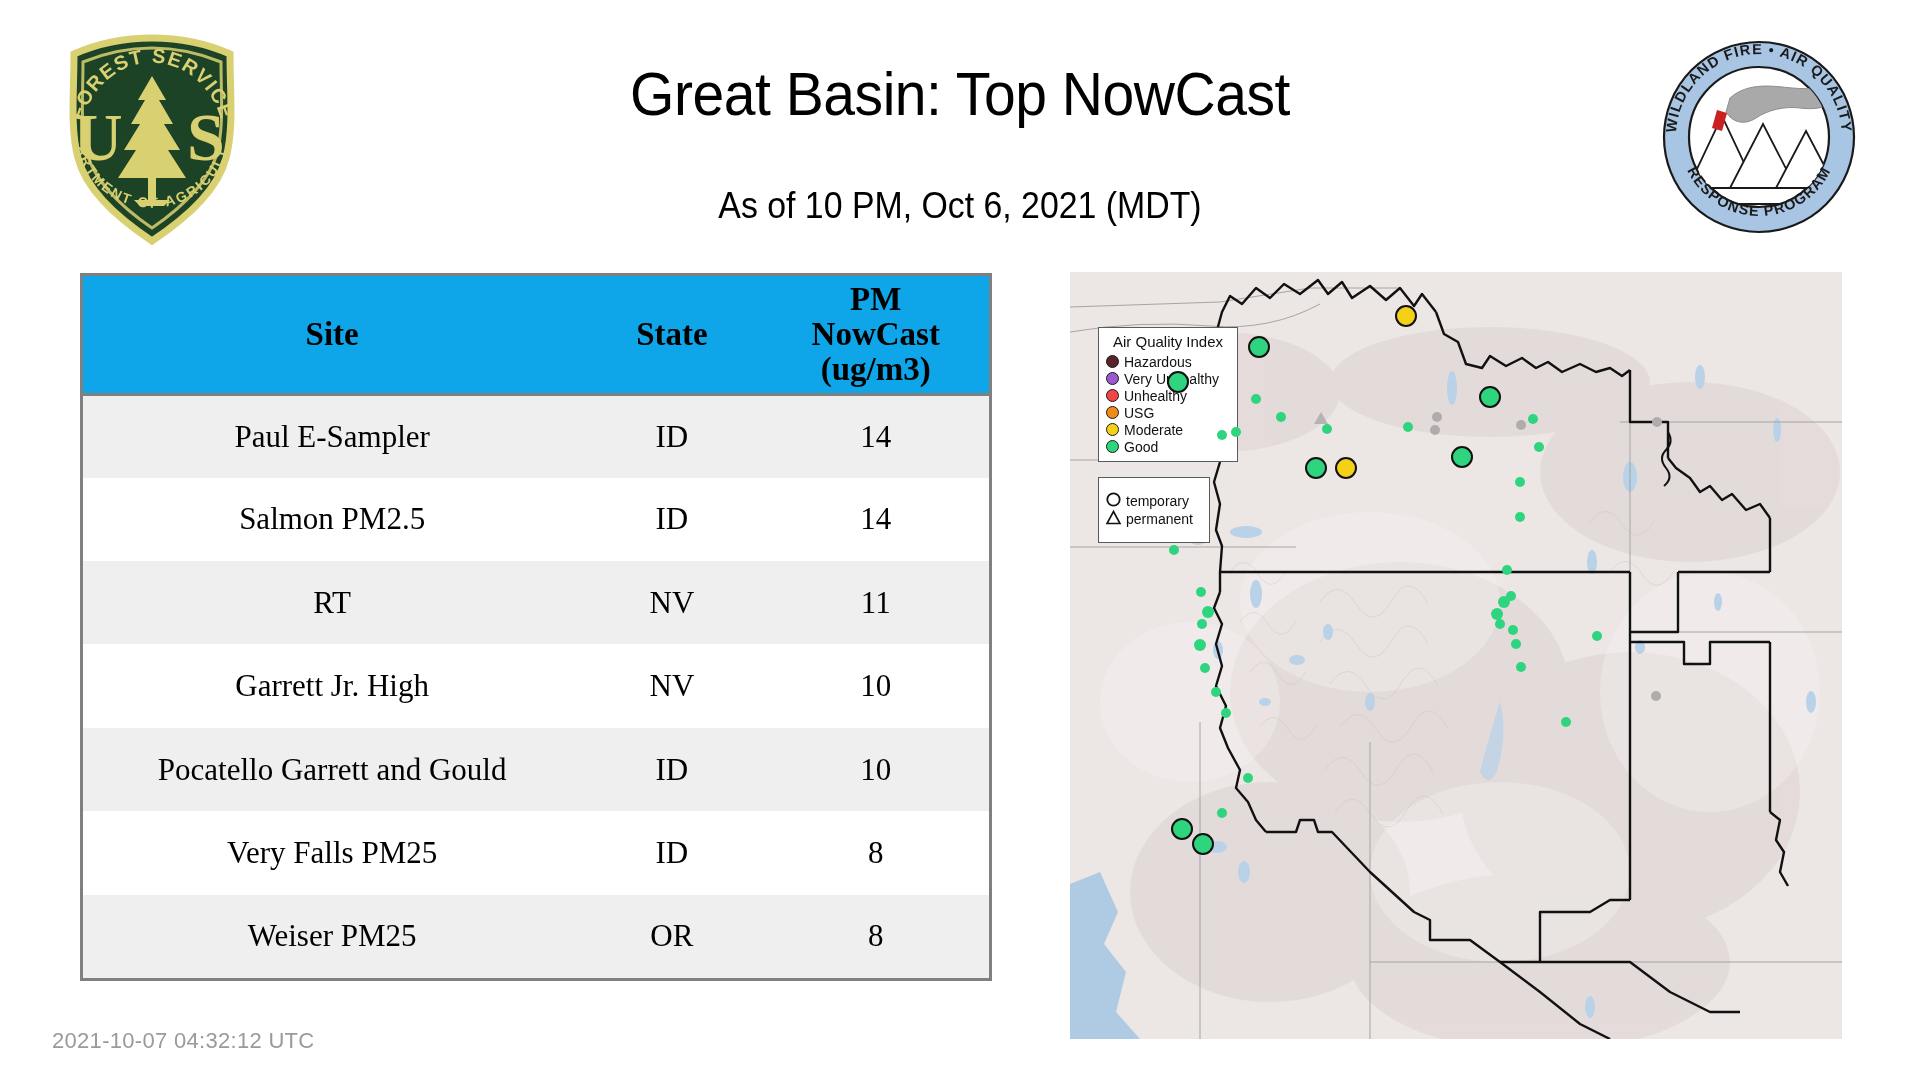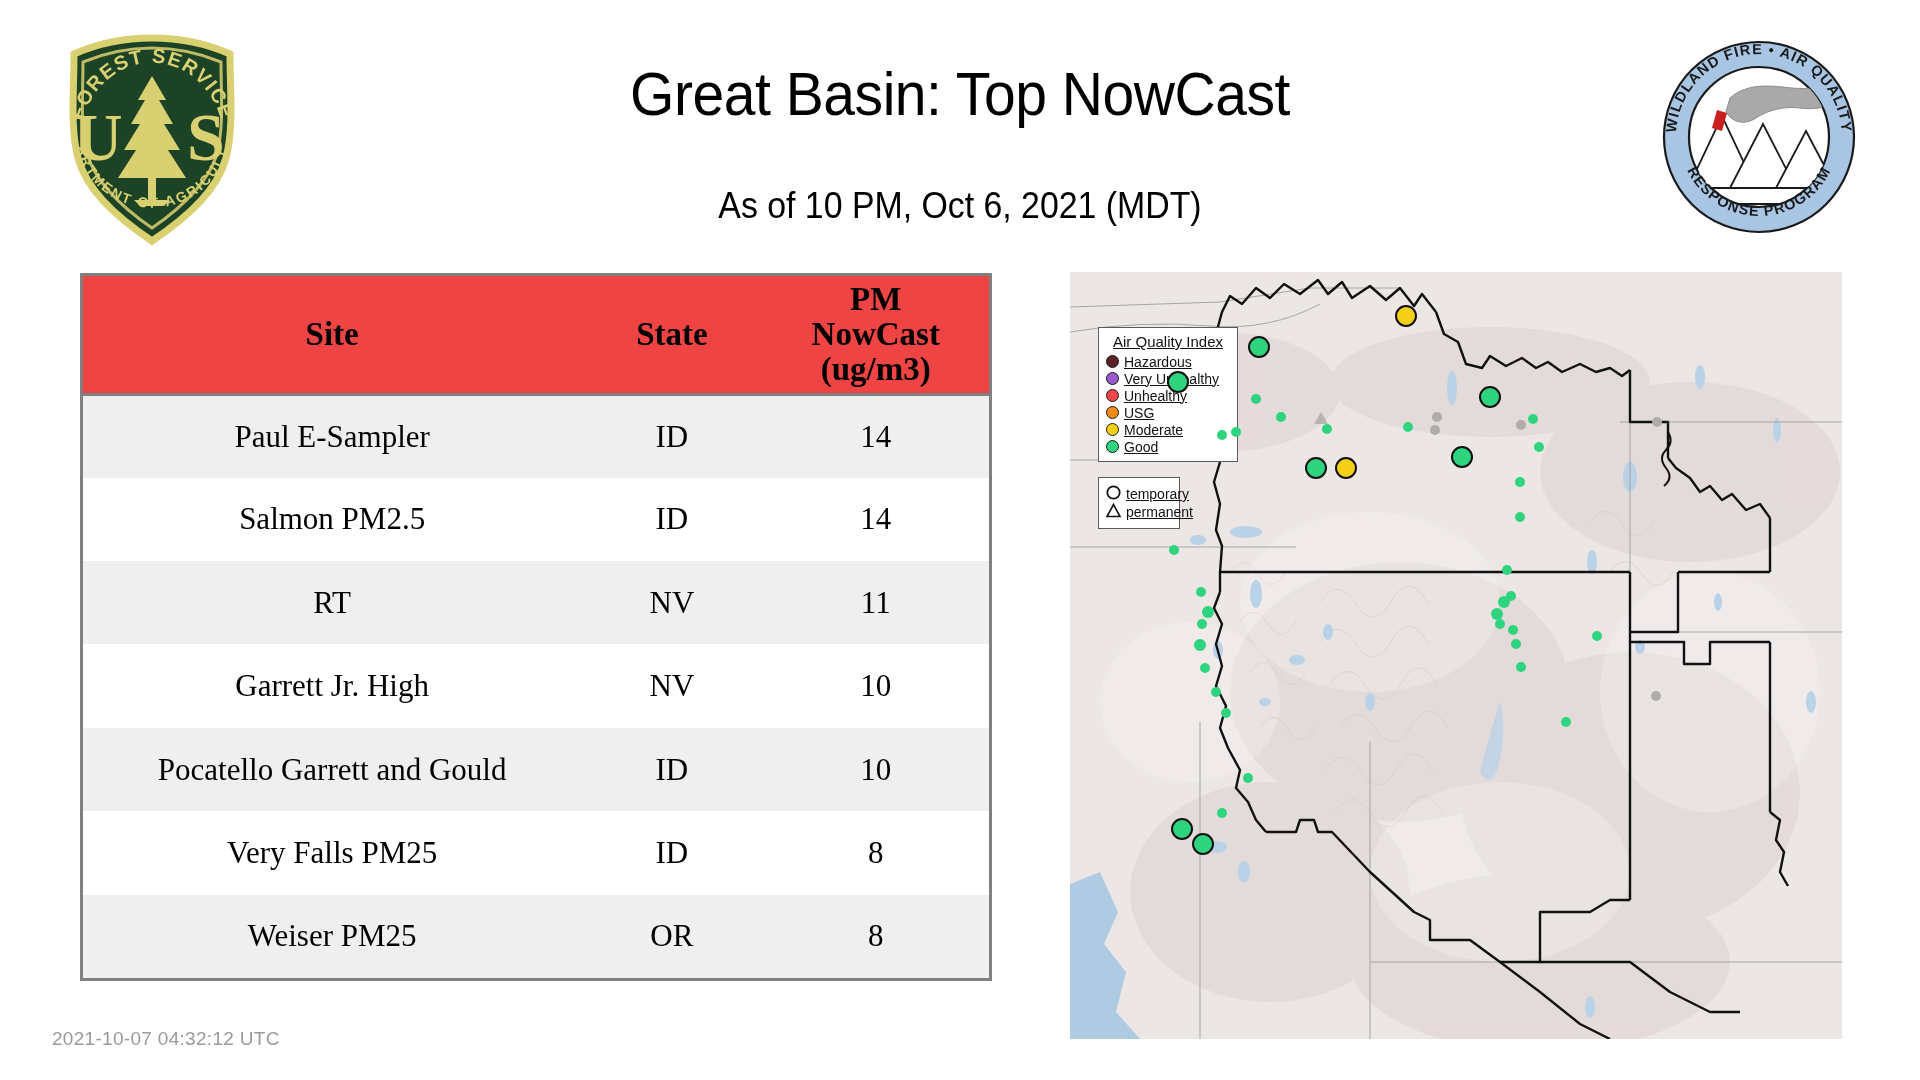--- a/index.html
+++ b/index.html
@@ -36,64 +36,64 @@
 
   
   #data-table-wrap {
     position: absolute; left: 80px; top: 273px; width: 912px; height: 708px;
     border: 3px solid #808080;
     background: #fff;
   }
   table#data-table { width: 100%; height: 100%; border-collapse: collapse;
     font-family: "Liberation Serif", serif; }
   table#data-table thead th {
-    background: #ef4444;
+    background: #0ea5e9;
     border-bottom: 3px solid #808080;
     font-weight: bold; font-size: 33px; color: #000;
     padding: 6px 4px; height: 118px; vertical-align: middle;
     line-height: 1.06;
   }
   table#data-table thead th.col-site  { width: 55%; }
   table#data-table thead th.col-state { width: 20%; }
   table#data-table thead th.col-pm    { width: 25%; }
   table#data-table tbody td {
     text-align: center; font-size: 31px; color: #000;
     height: 58px; padding: 2px 4px; border: none; margin-left: 20px;
   }
   table#data-table tbody tr:nth-child(odd)  { background: #efefef; }
   table#data-table tbody tr:nth-child(even) { background: #ffffff; }
 
   
   #footer-timestamp {
     position: absolute; left: 52px; top: 1028px;
-    font-size: 19px; color: #9a9a9a; letter-spacing: 0.3px;
+    font-size: 22px; color: #9a9a9a; letter-spacing: 0.3px;
   }
 
   
   #map-panel {
     position: absolute; left: 1070px; top: 272px; width: 772px; height: 767px;
     overflow: hidden; background: #ece6e4;
     border: 0;
   }
   #map-svg { position: absolute; left: 0; top: 0; width: 772px; height: 767px; }
 
   .map-legend {
     position: absolute; background: #fff; border: 1px solid #5a5a5a;
-    font-family: "Liberation Sans", sans-serif; color: #111; text-decoration: underline;
+    font-family: "Liberation Sans", sans-serif; color: #111;
   }
   #aqi-legend { left: 28px; top: 55px; width: 140px; padding: 5px 7px 6px 7px; }
   #aqi-legend .lg-title { font-size: 15px; text-align: center; margin-bottom: 3px; }
   #aqi-legend .lg-row { display: flex; align-items: center; height: 17px; }
   #aqi-legend .lg-dot {
     width: 13px; height: 13px; border-radius: 50%;
     border: 1.6px solid #1a1a1a; margin-right: 5px; flex: 0 0 auto;
   }
   #aqi-legend .lg-label { font-size: 14px; line-height: 14px; white-space: nowrap; }
 
-  #site-type-legend { left: 28px; top: 205px; width: 82px; padding: 7px 6px; }
+  #site-type-legend { left: 28px; top: 205px; width: 112px; padding: 14px 6px; }
   #site-type-legend .st-row { display: flex; align-items: center; height: 18px; }
   #site-type-legend .st-icon { width: 17px; margin-right: 4px; flex: 0 0 auto; }
   #site-type-legend .st-label { font-size: 14px; line-height: 14px; white-space: nowrap; }
 
   .marker { position: absolute; border-radius: 50%; }
   .marker.big   { border: 2.2px solid #111; }
   .marker.small { border: none; }
 </style>
 </head>
 <body>

